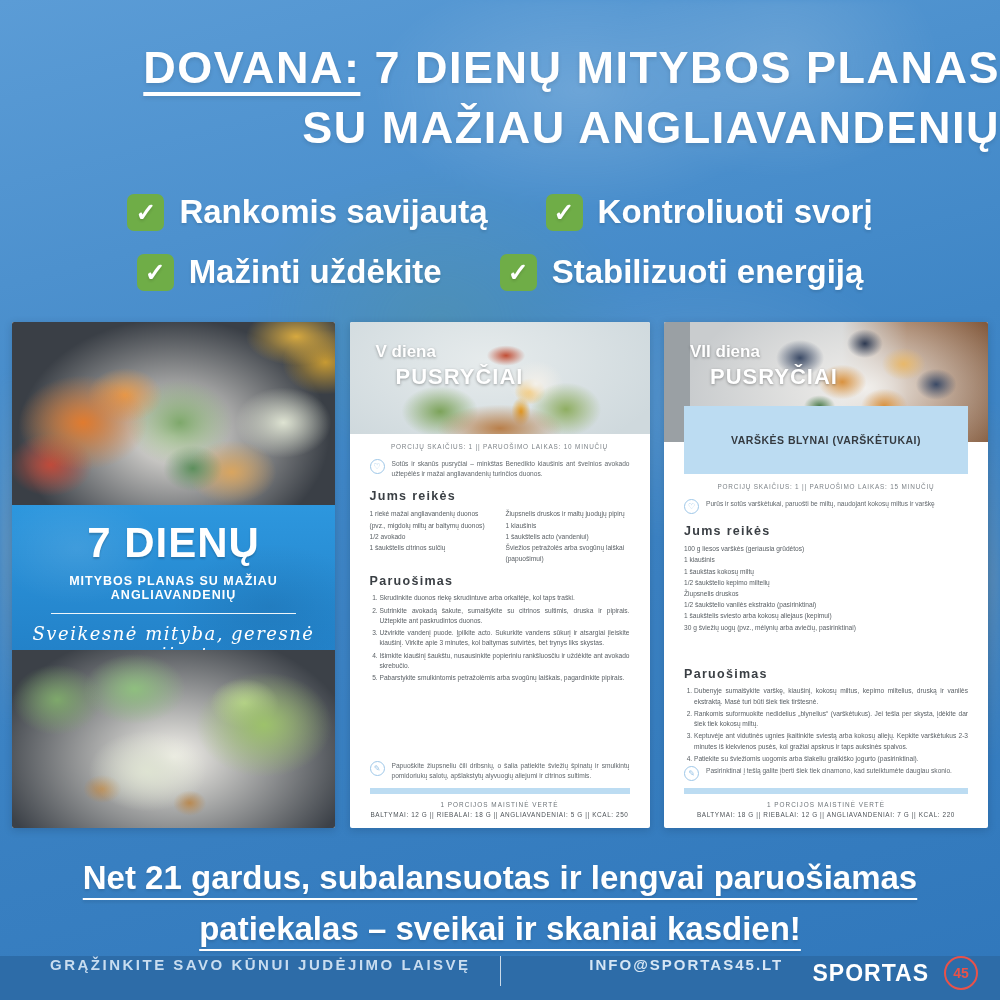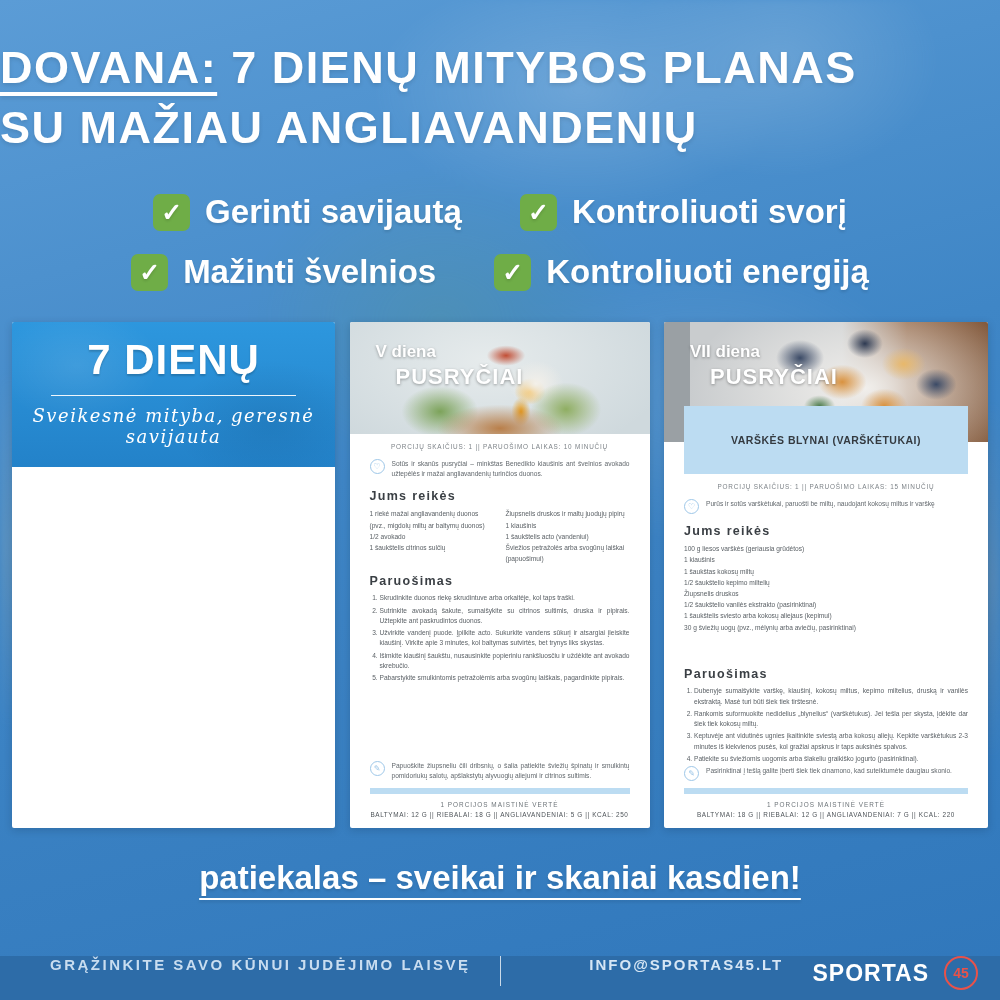--- a/index.html
+++ b/index.html
@@ -14,41 +14,41 @@
     background:
       radial-gradient(300px 170px at 58% 9%, #ffffff, transparent 70%),
       radial-gradient(230px 170px at 78% 6%, #e8f0f4, transparent 70%),
       radial-gradient(280px 220px at 44% 32%, #6fa35f, transparent 70%),
       radial-gradient(200px 260px at 2% 55%, #dcc9a4, transparent 70%),
       radial-gradient(230px 260px at 99% 58%, #cdb089, transparent 70%),
       radial-gradient(320px 200px at 70% 40%, #b9d2e4, transparent 72%);
   }
 
   
-  .hero { position:absolute; top:38px; left:0; right:0; text-align:left; color:#fff; }
+  .hero { position:absolute; top:38px; left:0; right:0; text-align:right; color:#fff; }
   .hero .line { font-size:45px; font-weight:800; letter-spacing:1.5px; line-height:1.33;
                 text-shadow:0 2px 4px rgba(0,0,0,.12); }
   .hero .u { text-decoration:underline; text-decoration-thickness:4px; text-underline-offset:9px; }
 
   
   .benefits { position:absolute; top:193px; left:0; right:0; }
   .benefit-row { display:flex; justify-content:center; gap:58px; margin-bottom:22px; }
   .benefit { display:flex; align-items:center; gap:15px; color:#fff;
              font-size:33px; font-weight:700; text-shadow:0 2px 3px rgba(0,0,0,.12); }
   .check { width:37px; height:37px; border-radius:7px; background:#6fad47; color:#fff;
            display:grid; place-items:center; font-size:25px; font-weight:700; flex:none; }
 
   
   .cards { position:absolute; top:322px; left:12px; width:976px; height:506px;
            display:flex; justify-content:space-between; }
   .card { background:#fff; height:506px; overflow:hidden; border-radius:2px;
           box-shadow:0 2px 8px rgba(0,20,40,.18); }
 
   
-  .cover-card { width:323px; display:flex; }
+  .cover-card { width:323px; display:flex; flex-direction:column; }
   .photo { flex:none; }
   .photo-bowl1 { height:183px;
     background:
       radial-gradient(70px 40px at 88% 8%, #d7a93f, transparent 72%),
       radial-gradient(60px 45px at 97% 22%, #c79a33, transparent 72%),
       radial-gradient(95px 70px at 22% 55%, #e07b2f, transparent 68%),
       radial-gradient(60px 45px at 12% 78%, #c04a3a, transparent 70%),
       radial-gradient(55px 40px at 35% 40%, #e89a4a, transparent 68%),
       radial-gradient(80px 65px at 52% 55%, #7ea86b, transparent 66%),
       radial-gradient(45px 35px at 56% 80%, #5d8f5d, transparent 66%),
@@ -166,48 +166,49 @@
   <header class="hero">
     <div class="line"><span class="u">DOVANA:</span><span> 7 DIENŲ MITYBOS PLANAS</span></div>
     <div class="line">SU MAŽIAU ANGLIAVANDENIŲ</div>
   </header>
 
   <div class="benefits">
     <div class="benefit-row">
 
         <div class="benefit">
           <span class="check">✓</span>
-          <span>Gerinti savijautą</span>
+          <span>Rankomis savijautą</span>
         </div>
 
         <div class="benefit">
           <span class="check">✓</span>
           <span>Kontroliuoti svorį</span>
         </div>
       </div>
     <div class="benefit-row">
 
         <div class="benefit">
           <span class="check">✓</span>
-          <span>Mažinti švelnios</span>
+          <span>Mažinti uždėkite</span>
         </div>
 
         <div class="benefit">
           <span class="check">✓</span>
-          <span>Kontroliuoti energiją</span>
+          <span>Stabilizuoti energiją</span>
         </div>
       </div>
   </div>
 
   <section class="cards">
 
     <article class="card cover-card">
       <div class="photo photo-bowl1"></div>
       <div class="cover-band">
         <div class="cover-title">7 DIENŲ</div>
+        <div class="cover-subtitle">MITYBOS PLANAS SU MAŽIAU ANGLIAVANDENIŲ</div>
         <hr class="cover-line">
         <div class="cover-tagline">Sveikesnė mityba, geresnė savijauta</div>
       </div>
       <div class="photo photo-bowl2"></div>
     </article>
 
     <article class="card recipe-card recipe-mid">
       <div class="recipe-photo photo-eggs">
         <div class="recipe-day-wrap">
           <div class="recipe-day">V diena</div>
@@ -298,20 +299,21 @@
         <div class="nutr">
           <div class="nutr-bar"></div>
           <div class="nutr-title">1 PORCIJOS MAISTINĖ VERTĖ</div>
           <div class="nutr-values">BALTYMAI: 18 G || RIEBALAI: 12 G || ANGLIAVANDENIAI: 7 G || KCAL: 220</div>
         </div>
       </div>
     </article>
   </section>
 
   <div class="bottom-headline">
+    <div><span>Net 21 gardus, subalansuotas ir lengvai paruošiamas</span></div>
     <div><span>patiekalas – sveikai ir skaniai kasdien!</span></div>
   </div>
 
   <footer class="footer">
     <div class="f-left">GRĄŽINKITE SAVO KŪNUI JUDĖJIMO LAISVĘ</div>
     <div class="f-div"></div>
     <div class="f-email">INFO@SPORTAS45.LT</div>
     <div class="f-logo">
       <span class="f-brand">SPORTAS</span>
       <span class="f-badge">45</span>

